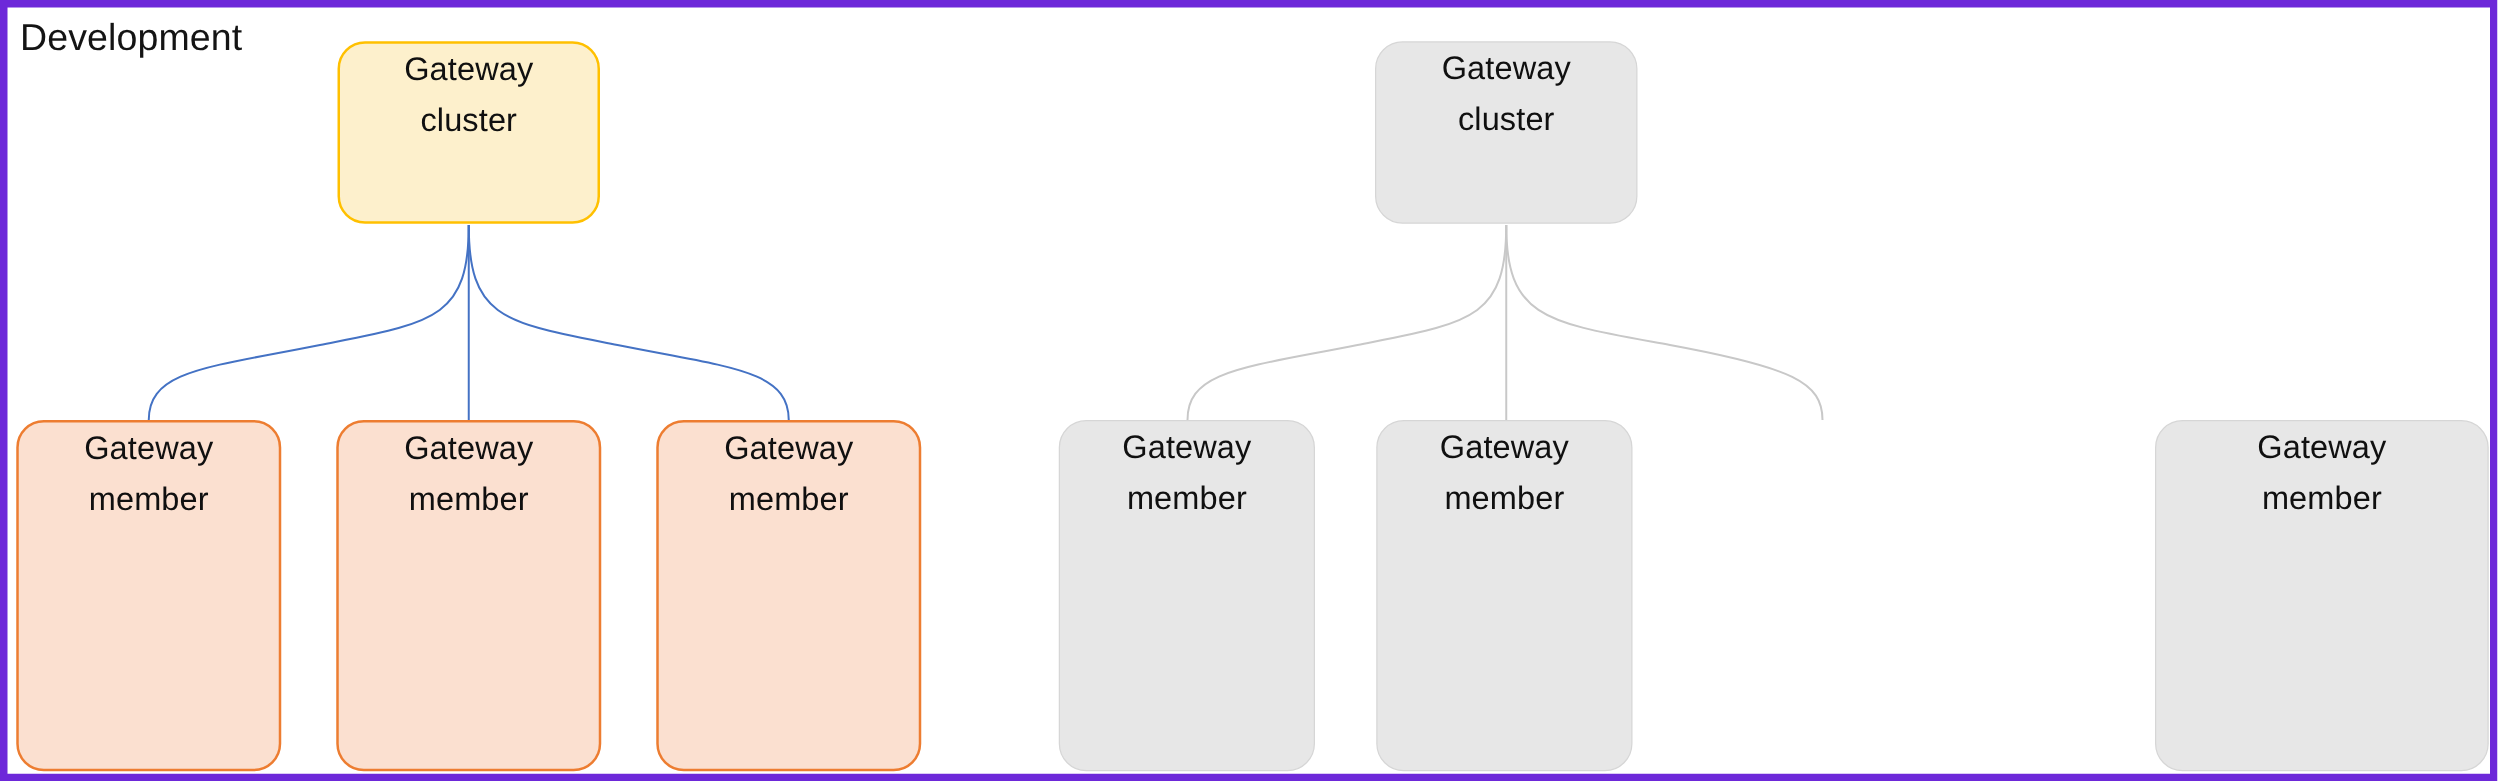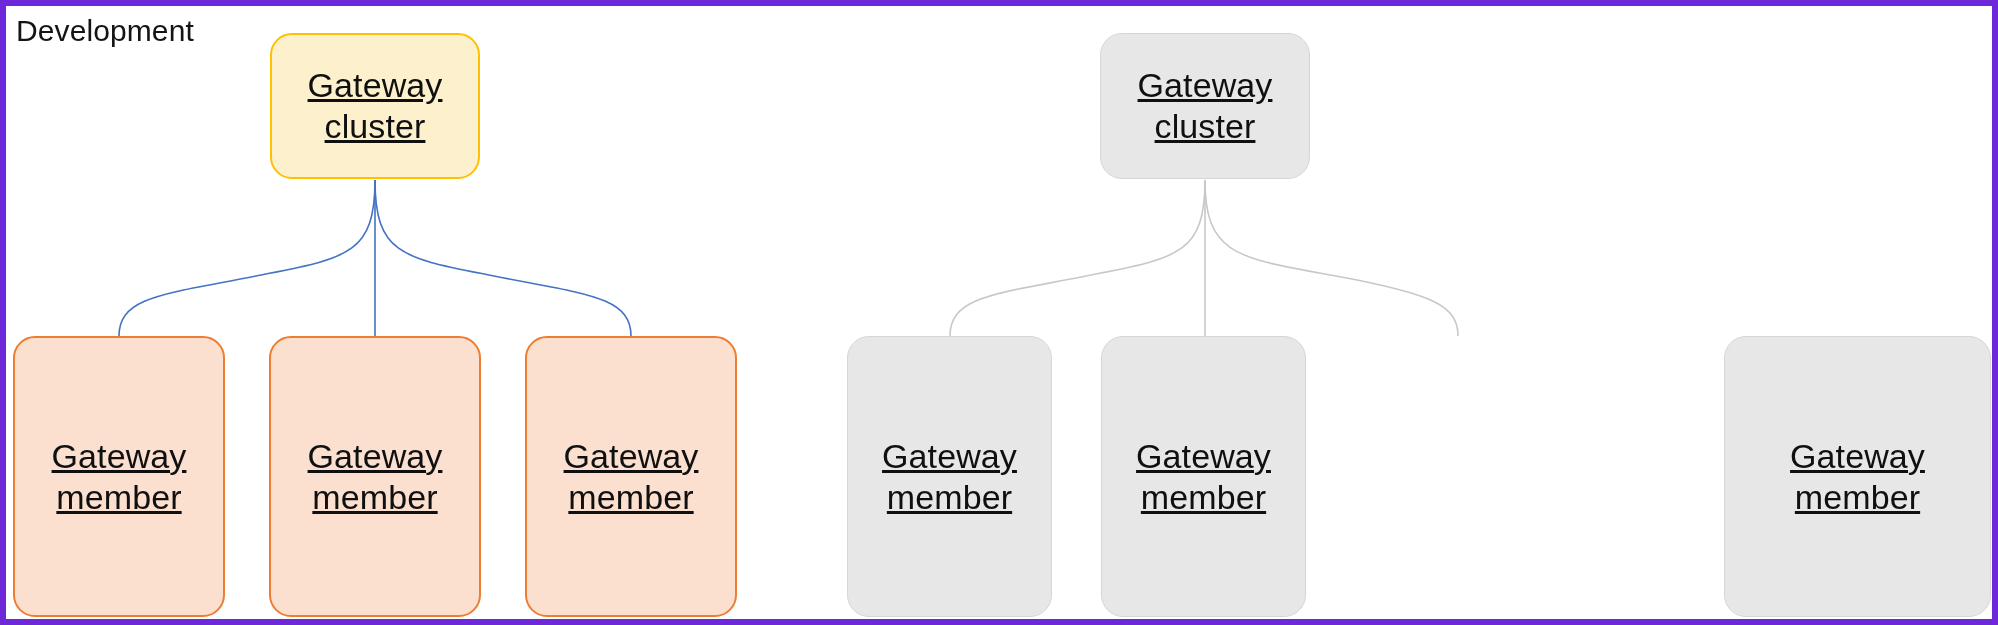--- a/index.html
+++ b/index.html
@@ -37,28 +37,27 @@
     top: 0;
     width: 1998px;
     height: 625px;
     pointer-events: none;
   }
 
   .node {
     position: absolute;
     box-sizing: border-box;
     display: flex;
-    align-items: center;
+    align-items: flex-start;
     justify-content: center;
     text-align: center;
-    font-size: 34px;
+    font-size: 26px;
     line-height: 41px;
     color: #101010;
     letter-spacing: 0.1px;
-    text-decoration: underline;
   }
 
   
   .cluster-active {
     background: #fdf0cc;
     border: 2.5px solid #ffc000;
     border-radius: 22px;
   }
   .member-active {
     background: #fbe0d0;

